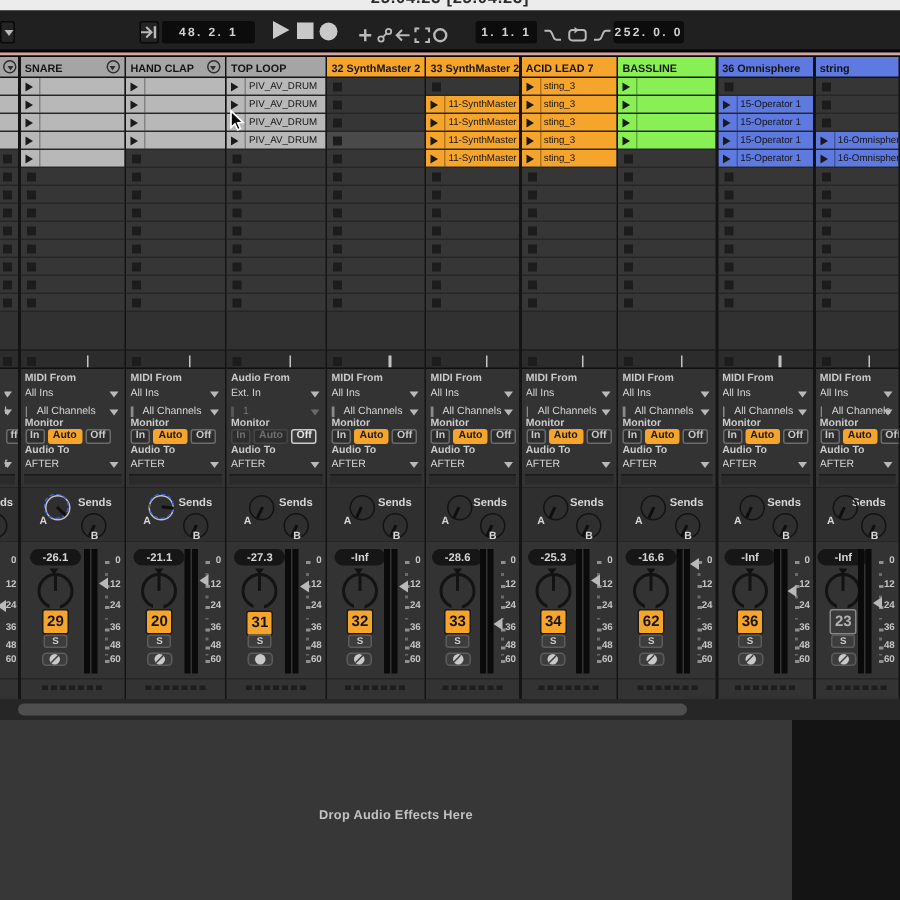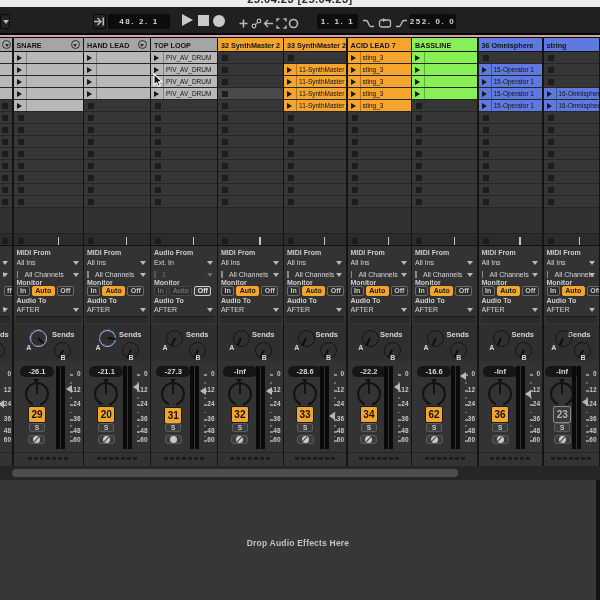--- a/index.html
+++ b/index.html
@@ -107,21 +107,21 @@
   .scalenum { position:absolute; font-size:6.5px; line-height:8px; font-weight:bold; color:#c6c6c6; text-align:right; width:11px; }
   .tick { position:absolute; width:3px; height:1.5px; background:#8f8f8f; }
   .fadertri { position:absolute; width:0; height:0; border-top:4px solid transparent;
               border-bottom:4px solid transparent; border-right:6.5px solid #b9b9b9; }
   .dashrow { position:absolute; left:0; right:0; top:91px; height:14px; border-top:1px solid #262626; }
   .dash { position:absolute; top:4px; width:4px; height:3px; background:#1d1d1d; }
 
   
   #scrollrow { left:0; top:466px; width:600px; height:14px; background:#262626; }
   #scrollthumb { position:absolute; left:12px; top:3px; width:446px; height:8px; background:#4e4e4e; border-radius:4px; }
-  #bottompanel { left:0; top:480px; width:596px; height:120px; background:#373737; }
+  #bottompanel { left:0; top:480px; width:528px; height:120px; background:#373737; }
   #droptext { position:absolute; left:0; right:0; top:58px; text-align:center;
               font-size:8.5px; font-weight:bold; color:#c2c2c2; letter-spacing:0.2px; }
 
   
   #cursor { left:153px; top:73px; width:11px; height:15px; z-index:50; }
 </style>
 </head>
 <body>
 
 <div id="root">
@@ -201,21 +201,21 @@
   <div id="blackline2" class="abs"></div>
   <div id="headers" class="abs">
       <div class="thead" style="left: 0px; width: 12px; background: rgb(165, 165, 165);">
         <div class="tdrop" style="right: 1px;"></div>
       </div>
       <div class="thead" style="left: 13.5px; width: 69px; background: rgb(165, 165, 165);">
         <div class="tname">SNARE</div>
         <div class="tdrop" style="right: 3px;"></div>
       </div>
       <div class="thead" style="left: 84px; width: 65.5px; background: rgb(165, 165, 165);">
-        <div class="tname">HAND LEAD</div>
+        <div class="tname">HAND CLAP</div>
         <div class="tdrop" style="right: 3px;"></div>
       </div>
       <div class="thead" style="left: 151px; width: 65.5px; background: rgb(165, 165, 165);">
         <div class="tname">TOP LOOP</div>
       </div>
       <div class="thead" style="left: 218px; width: 64.5px; background: rgb(245, 164, 44);">
         <div class="tname">32 SynthMaster 2</div>
       </div>
       <div class="thead" style="left: 284px; width: 62px; background: rgb(245, 164, 44);">
         <div class="tname">33 SynthMaster 2</div>
@@ -1246,21 +1246,21 @@
           <div class="dash" style="left: 11px;"></div>
           <div class="dash" style="left: 17px;"></div>
           <div class="dash" style="left: 23px;"></div>
           <div class="dash" style="left: 29px;"></div>
           <div class="dash" style="left: 35px;"></div>
           <div class="dash" style="left: 41px;"></div>
           <div class="dash" style="left: 47px;"></div>
         </div>
       </div>
       <div class="col mixcol" style="left: 347.5px; width: 63px;">
-        <div class="peak" style="left: 4.42px; width: 34px;">-22.2</div>
+        <div class="peak" style="left: 4.42px; width: 34px;">-25.3</div>
         <div class="pantri" style="left: 17.92px; top: 17.5px;"></div>
         <div class="panknob" style="left: 9.42px; top: 21px;">
           <div class="gap"></div>
           <div class="pn"></div>
         </div>
         <div class="tracknum" style="left: 12.42px; top: 45px;">34</div>
         <div class="sbtn2" style="left: 13.42px; top: 62px;">S</div>
         <div class="armbtn" style="left: 12.92px; top: 73.5px;">
           <div class="dot"></div>
           <div class="slash"></div>

